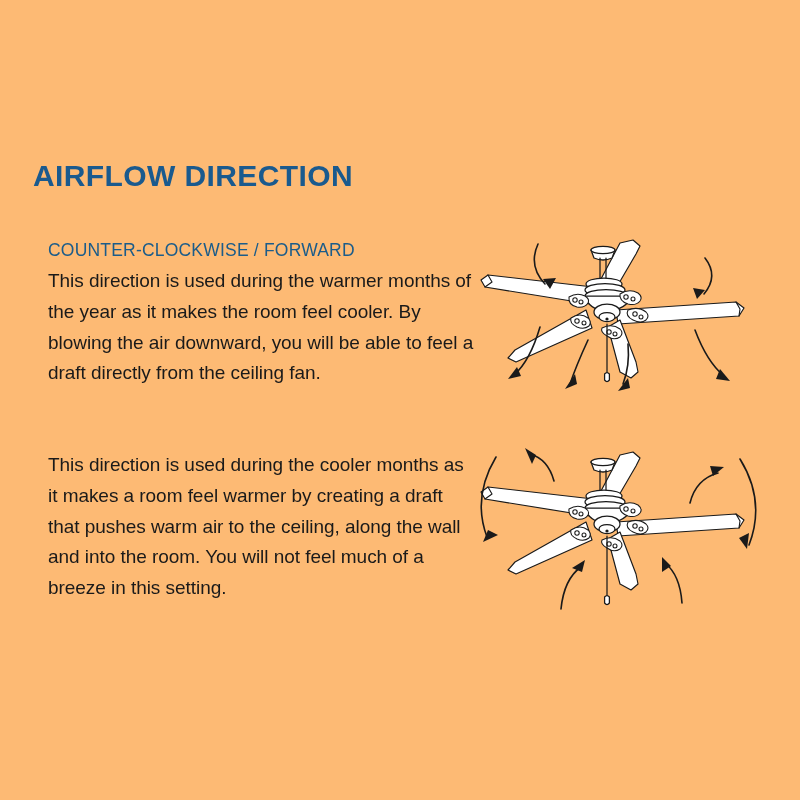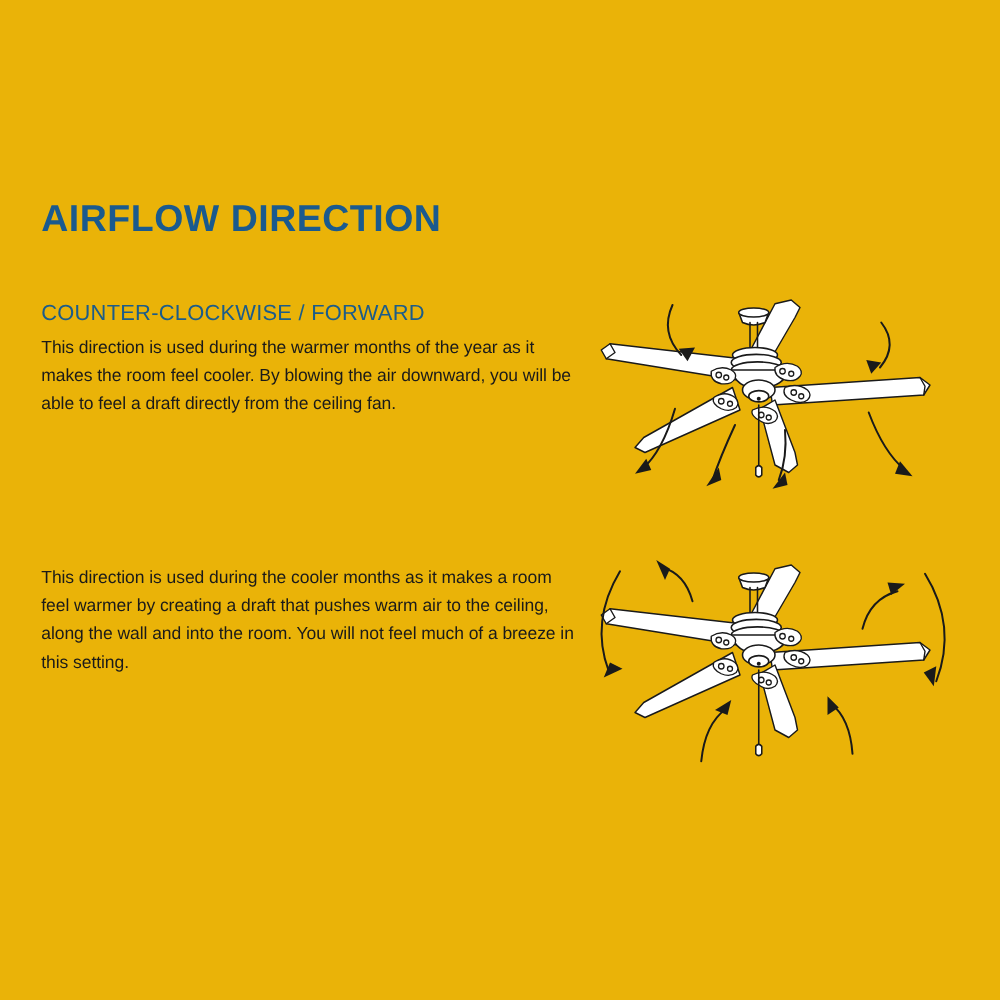--- a/index.html
+++ b/index.html
@@ -10,56 +10,56 @@
     width: 800px;
     height: 800px;
     background: #ffffff;
     font-family: "Liberation Sans", sans-serif;
     overflow: hidden;
     position: relative;
   }
   .page {
     position: absolute;
     inset: 0;
-    background: #eab308;
+    background: #fdba74;
   }
 
   
   .page-title {
     position: absolute;
     left: 33px;
     top: 141px;
     font-size: 30px;
     font-weight: bold;
     letter-spacing: 0.4px;
     color: #1a5a8e;
     line-height: 1;
     white-space: nowrap;
   }
 
   
   .section {
     position: absolute;
-    left: 33px;
+    left: 48px;
     width: 430px;
   }
   .section-1 { top: 240px; }
   .section-2 { top: 450px; }
 
   .section-heading {
     font-size: 17.5px;
     font-weight: normal;
     color: #1b5c8a;
     letter-spacing: 0.2px;
     line-height: 1.2;
     margin: 0 0 5px 0;
     white-space: nowrap;
   }
   .section-body {
-    font-size: 14px;
+    font-size: 19px;
     color: #1a1a1a;
     line-height: 1.62;
     margin: 0;
     letter-spacing: -0.05px;
   }
 
   
   .fan-figure {
     position: absolute;
   }

